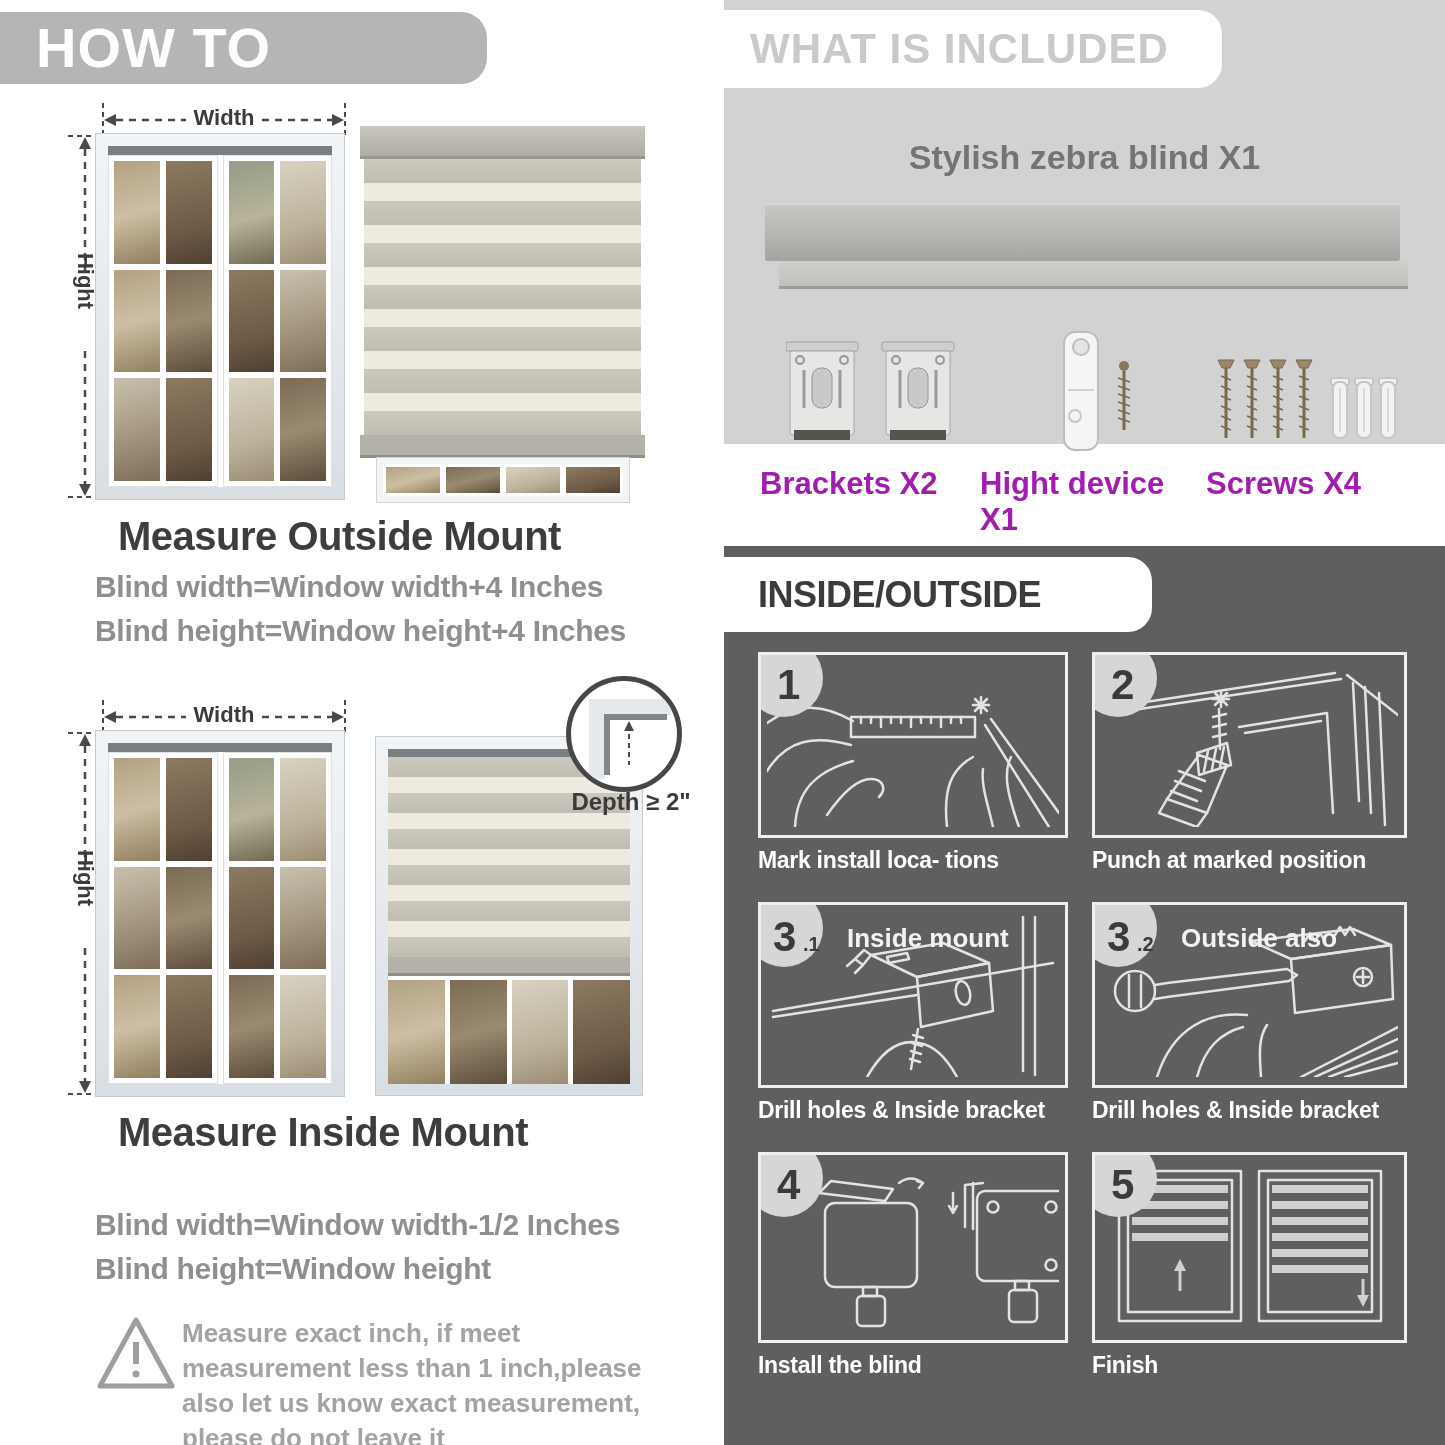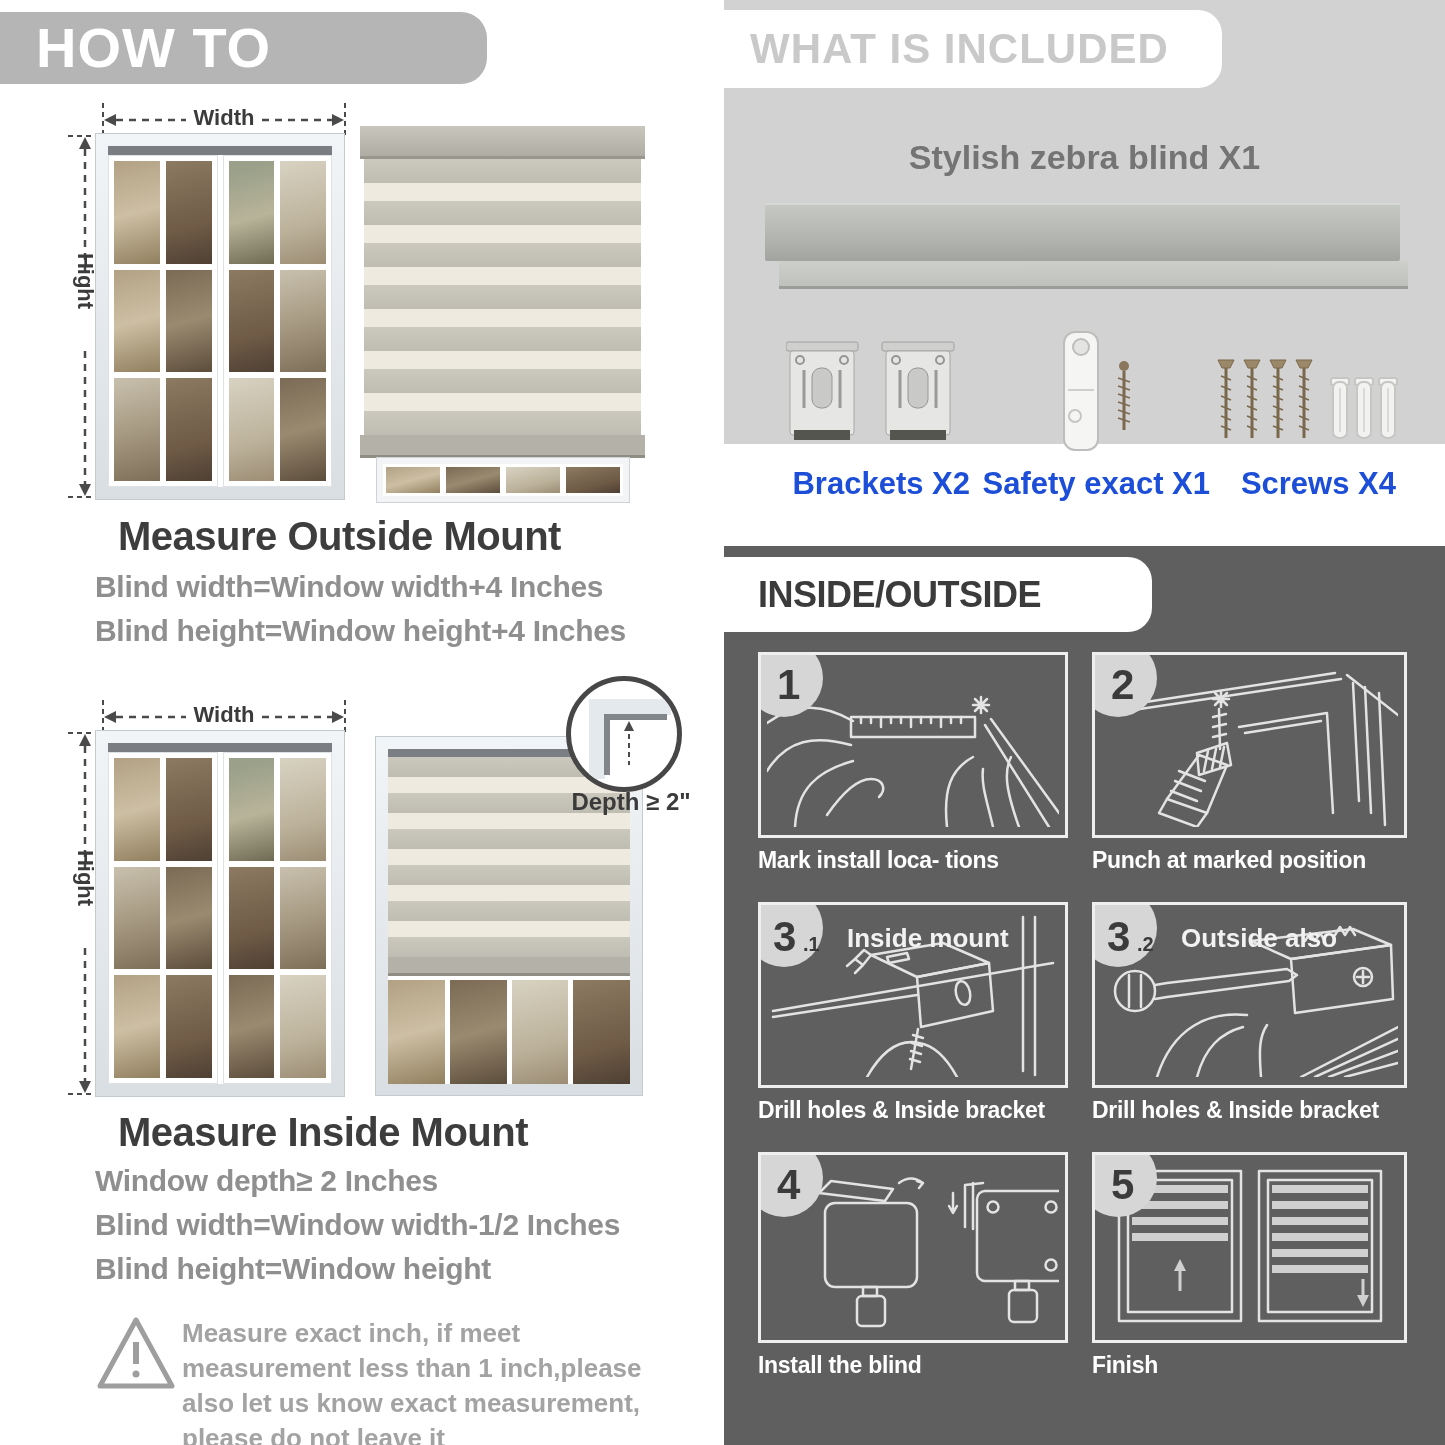--- a/index.html
+++ b/index.html
@@ -61,21 +61,21 @@
   .inc-header{left:0;top:10px;width:498px;height:78px;background:#ffffff;
     border-radius:0 24px 24px 0;color:#c9c9c9;font-size:42px;font-weight:bold;
     line-height:78px;padding-left:26px;box-sizing:border-box;letter-spacing:1px;}
   .prod-label{left:0;top:138px;width:100%;text-align:center;font-size:34px;
               font-weight:bold;color:#747474;}
   .headrail-top{left:41px;top:203px;width:635px;height:56px;border-radius:2px;
     background:linear-gradient(180deg,#c6c8c4 0%,#b4b6b2 55%,#a2a4a0 100%);
     border-top:2px solid #d6d8d4;}
   .headrail-lip{left:55px;top:261px;width:629px;height:25px;
     background:linear-gradient(180deg,#cdcfcb,#bfc1bd);border-bottom:3px solid #9b9d99;}
-  .inc-label{top:466px;font-size:31px;font-weight:bold;color:#1d4ed8;text-align:right;}
+  .inc-label{top:466px;font-size:31px;font-weight:bold;color:#a21caf;text-align:left;}
 
   
   .right-bottom{left:724px;top:546px;width:721px;height:899px;background:#5f5f5f;}
   .mnt-header{left:0;top:11px;width:428px;height:75px;background:#ffffff;
     border-radius:0 24px 24px 0;color:#3b3b3b;font-size:36px;font-weight:bold;
     line-height:75px;padding-left:34px;box-sizing:border-box;letter-spacing:-0.5px;}
   .step-card{position:relative;border:3px solid #efefef;box-sizing:border-box;
              overflow:hidden;background:#5f5f5f;}
   .badge{position:absolute;left:-16px;top:-16px;width:78px;height:78px;
          background:#d6d6d6;border-radius:50%;}
@@ -237,21 +237,20 @@
     <svg width="106" height="106" viewBox="0 0 106 106">
       <polyline points="26,98 26,26 100,26" stroke="#e4e9ed" stroke-width="16" fill="none"></polyline>
       <polyline points="36,94 36,36 96,36" stroke="#82868b" stroke-width="6" fill="none"></polyline>
       <line x1="58" y1="44" x2="58" y2="84" stroke="#4a4a4a" stroke-width="2" stroke-dasharray="5 4"></line>
       <polygon points="58,40 53,50 63,50" fill="#4a4a4a"></polygon>
     </svg>
   </div>
   <div class="abs depth-label" style="left:556px;top:788px;">Depth ≥ 2"</div>
 
   <div class="abs measure-heading" style="left:95px;top:1110px;">Measure Inside Mount</div>
-  <div class="abs measure-line" style="left:95px;top:1164px;">Window depth≥ 2 Inches</div>
   <div class="abs measure-line" style="left:95px;top:1208px;">Blind width=Window width-1/2 Inches</div>
   <div class="abs measure-line" style="left:95px;top:1252px;">Blind height=Window height</div>
 
   <svg class="abs" style="left:94px;top:1312px;" width="84" height="84" viewBox="0 0 84 84">
     <path d="M42,8 L78,74 L6,74 Z" stroke="#9e9e9e" stroke-width="5" fill="none" stroke-linejoin="round"></path>
     <line x1="42" y1="30" x2="42" y2="52" stroke="#9e9e9e" stroke-width="6"></line>
     <circle cx="42" cy="62" r="3.5" fill="#9e9e9e"></circle>
   </svg>
   <div class="abs warn-text" style="left:182px;top:1316px;">Measure exact inch, if meet measurement less than 1 inch,please also let us know exact measurement, please do not leave it</div>
 
@@ -321,21 +320,21 @@
         <rect x="167" y="26" width="14" height="56" rx="6"></rect>
       </g>
       <g stroke="#d9d9d7" stroke-width="2">
         <line x1="126" y1="32" x2="126" y2="76"></line>
         <line x1="150" y1="32" x2="150" y2="76"></line>
         <line x1="174" y1="32" x2="174" y2="76"></line>
       </g>
     </svg>
 
     <div class="abs inc-label" style="left:36px;width:210px;">Brackets X2</div>
-    <div class="abs inc-label" style="left:256px;width:230px;">Safety exact X1</div>
+    <div class="abs inc-label" style="left:256px;width:230px;">Hight device X1</div>
     <div class="abs inc-label" style="left:482px;width:190px;">Screws X4</div>
   </div>
 
   <div class="abs right-bottom">
     <div class="abs mnt-header">INSIDE/OUTSIDE MOUNT</div>
 
     <div class="abs" style="left:34px;top:106px;width:310px;">
       <div class="step-card" style="height:186px;">
         <svg class="sketch" width="292" height="166" viewBox="0 0 292 166">
           <path class="sk" d="M0,62 C30,40 58,44 86,60"></path>

